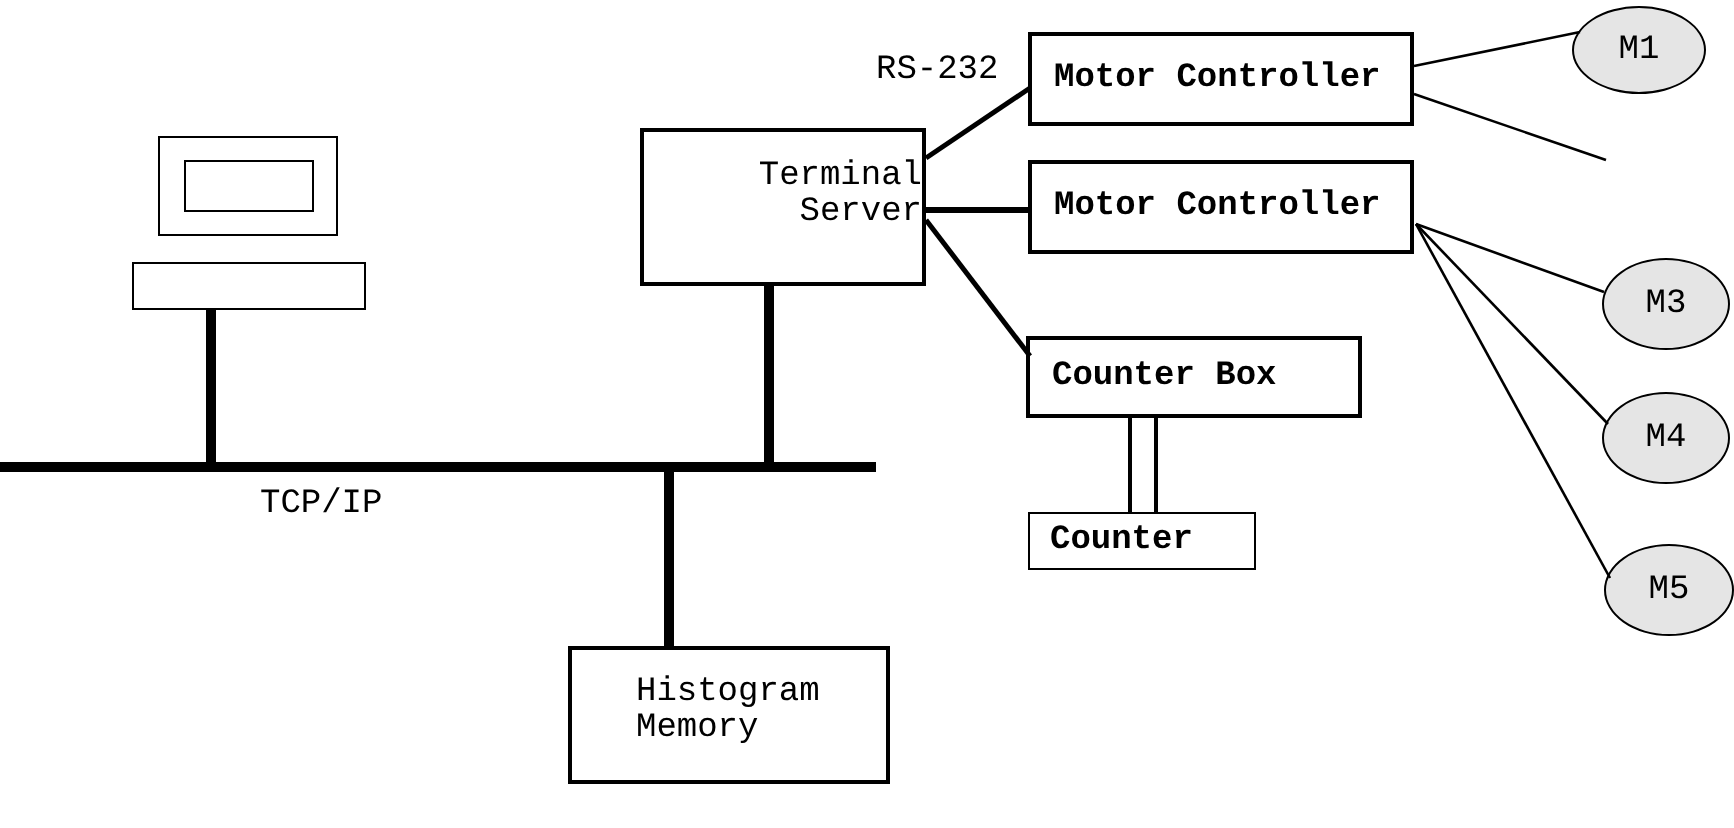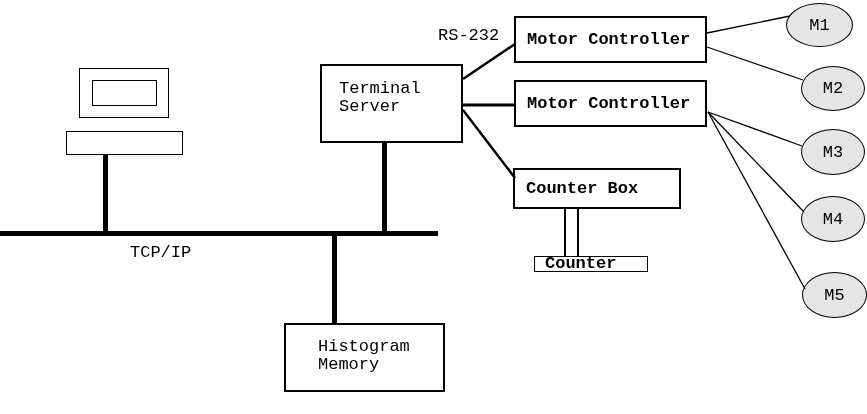--- a/index.html
+++ b/index.html
@@ -37,55 +37,52 @@
 </style>
 </head>
 <body>
 
 <div id="canvas">
 
   <div class="box thin1" style="left:79px; top:68px; width:90px; height:50px;"></div>
   <div class="box thin1" style="left:92px; top:80px; width:65px; height:26px;"></div>
   <div class="box thin1" style="left:66px; top:131px; width:117px; height:24px;"></div>
 
-  <div class="box" style="left:320px; top:64px; width:143px; height:79px; padding:14px 0 0 17px;">
+  <div class="box" style="left:320px; top:64px; width:143px; height:79px; padding:14px 0 0 17px;text-align:right;">
     <div class="txt">Terminal
 Server</div>
   </div>
 
   <div class="lbl" style="left:438px; top:27px;">RS-232</div>
 
   <div class="box vcenter" style="left:514px; top:16px; width:193px; height:47px; padding-left:11px;">
     <div class="txt">Motor Controller</div>
   </div>
 
   <div class="box vcenter" style="left:514px; top:80px; width:193px; height:47px; padding-left:11px;">
     <div class="txt">Motor Controller</div>
   </div>
 
   <div class="box vcenter" style="left:513px; top:168px; width:168px; height:41px; padding-left:11px;">
     <div class="txt">Counter Box</div>
   </div>
 
-  <div class="box vcenter thin1" style="left:514px; top:256px; width:114px; height:16px; padding-left:10px;margin-left:20px;">
+  <div class="box vcenter thin1" style="left:514px; top:256px; width:114px; height:29px; padding-left:10px;">
     <div class="txt">Counter</div>
   </div>
 
   <div class="box" style="left:284px; top:323px; width:161px; height:69px; padding:13px 0 0 32px;">
     <div class="txt">Histogram
 Memory</div>
   </div>
 
   <div class="lbl" style="left:130px; top:244px;">TCP/IP</div>
 
   <div class="motor" style="left:786px; top:3px; width:67px; height:44px;">
     <span>M1</span>
-  </div>
-  <div class="motor" style="left:801px; top:66px;">
-    <span>M2</span>
   </div>
   <div class="motor" style="left:801px; top:129px; height:46px;">
     <span>M3</span>
   </div>
   <div class="motor" style="left:801px; top:196px; height:46px;">
     <span>M4</span>
   </div>
   <div class="motor" style="left:802px; top:272px; width:65px; height:46px;justify-content:center;">
     <span>M5</span>
   </div>

